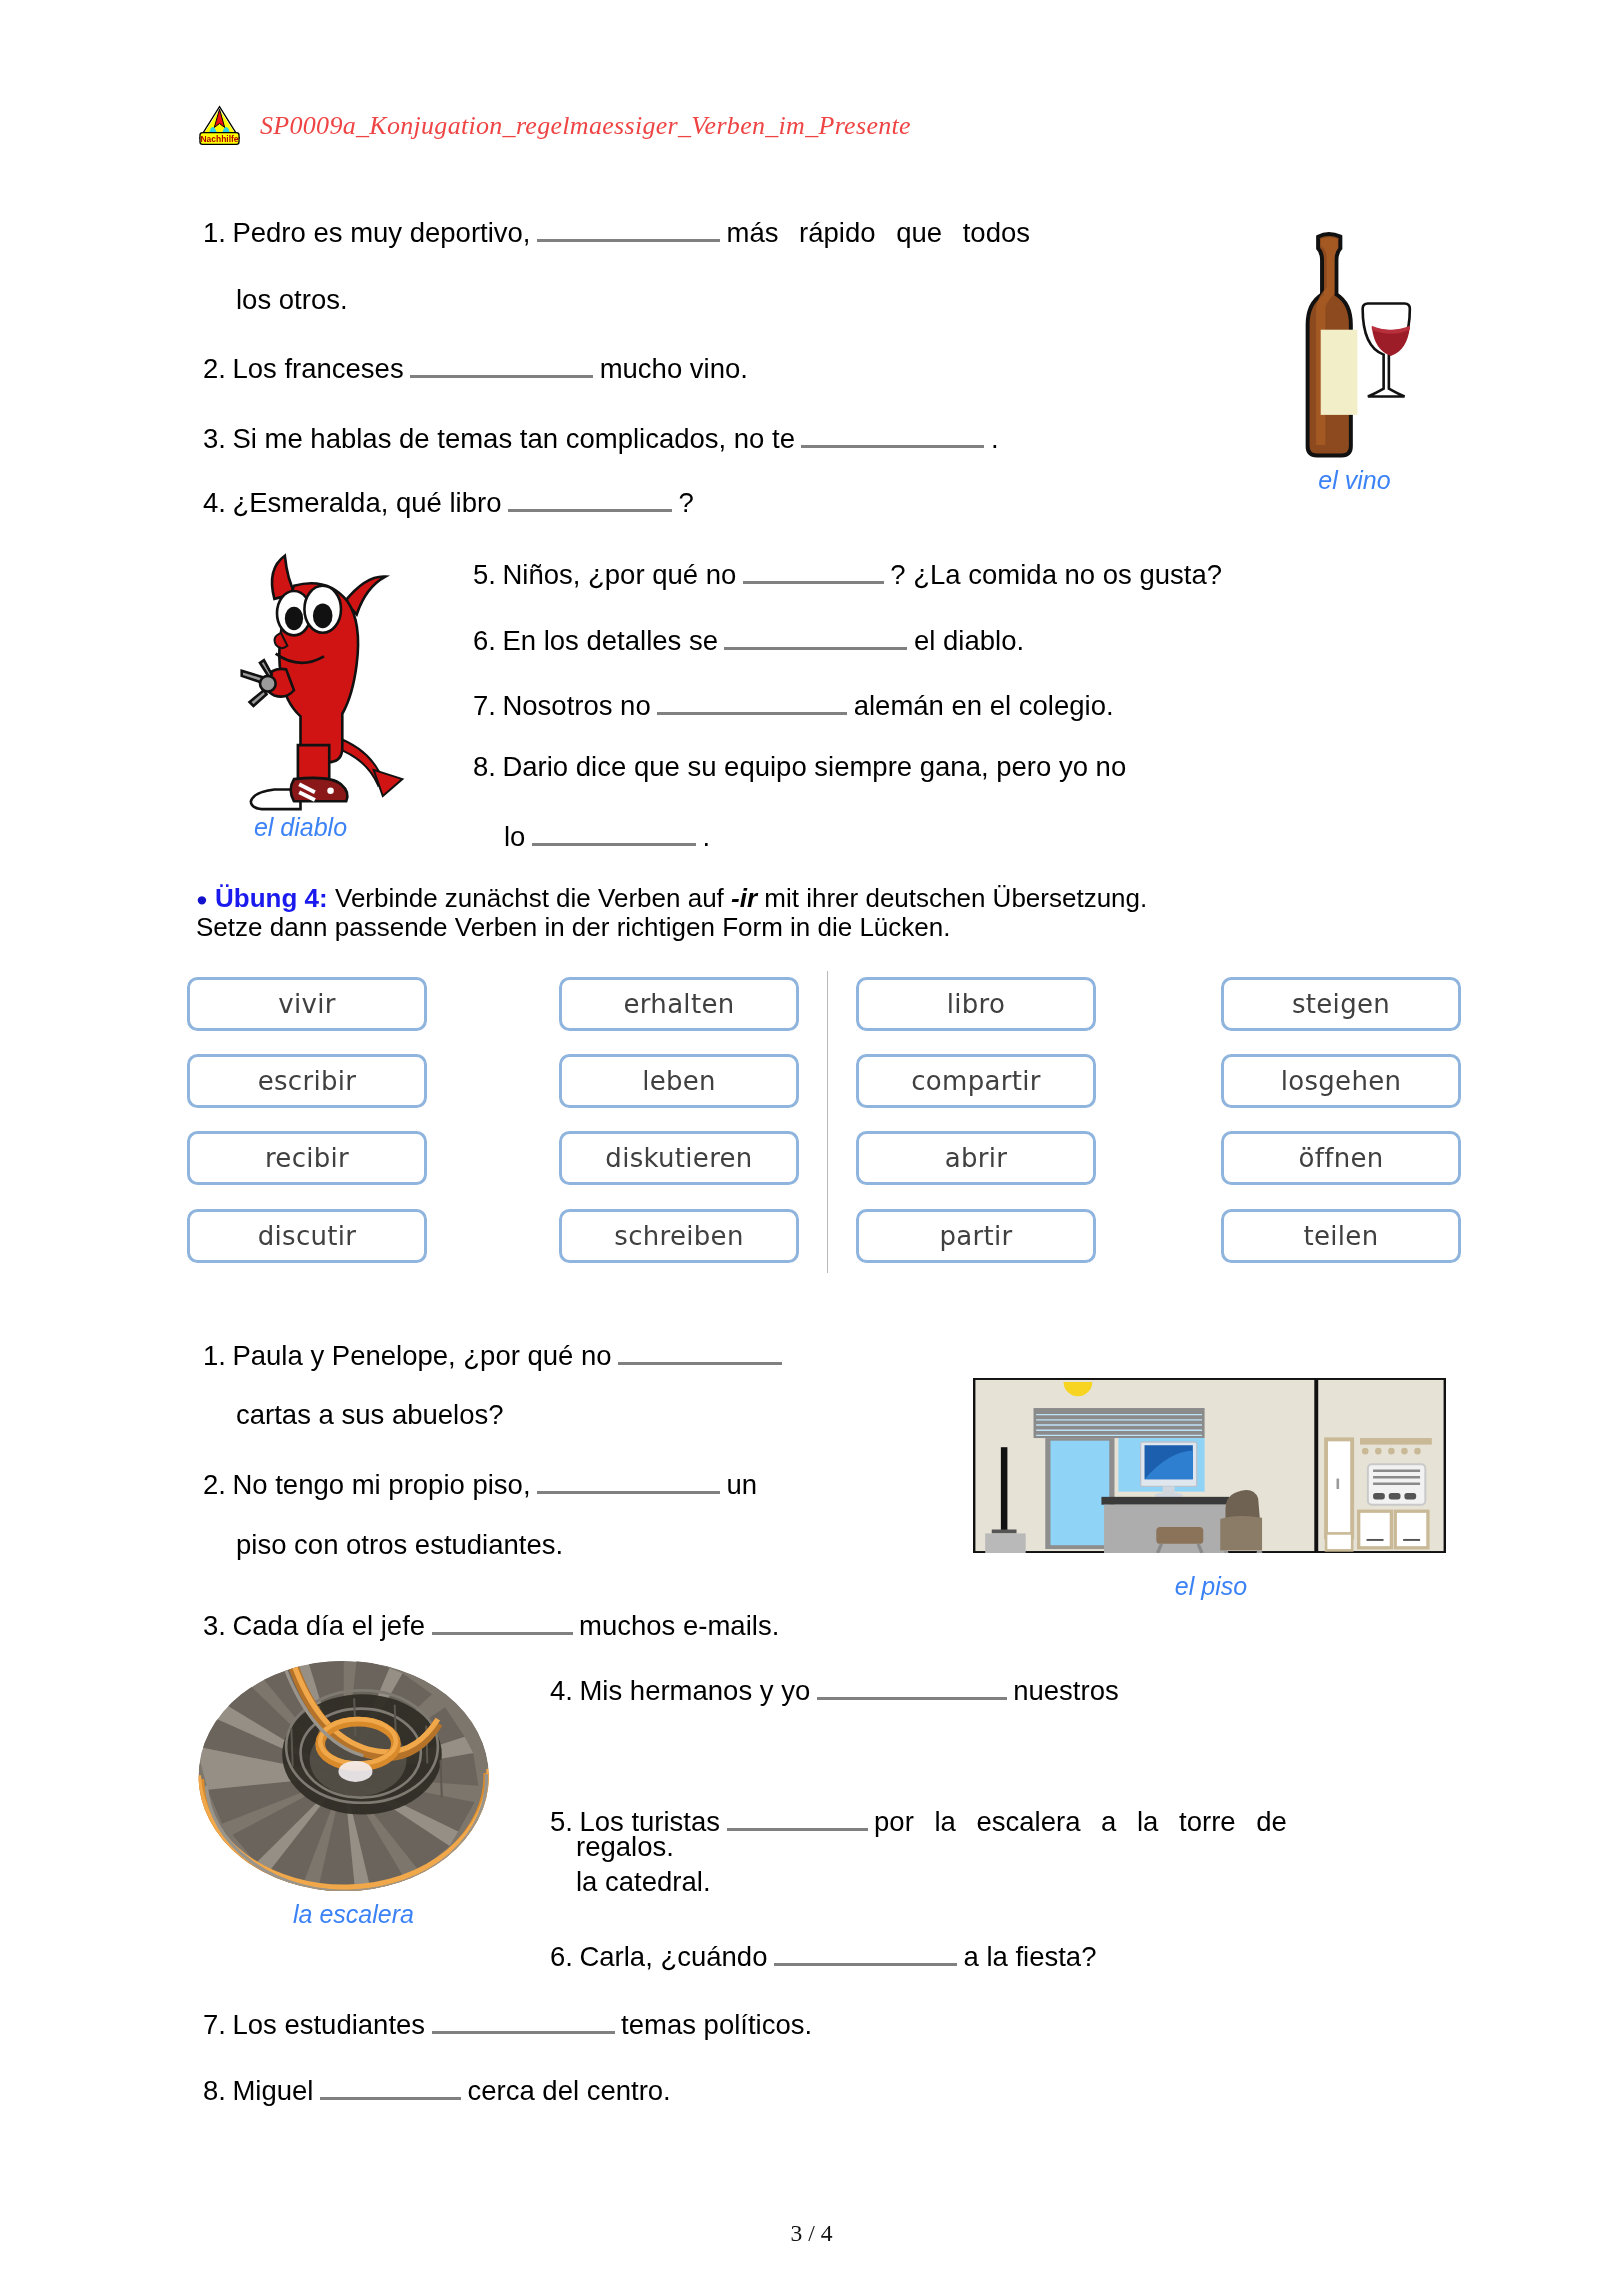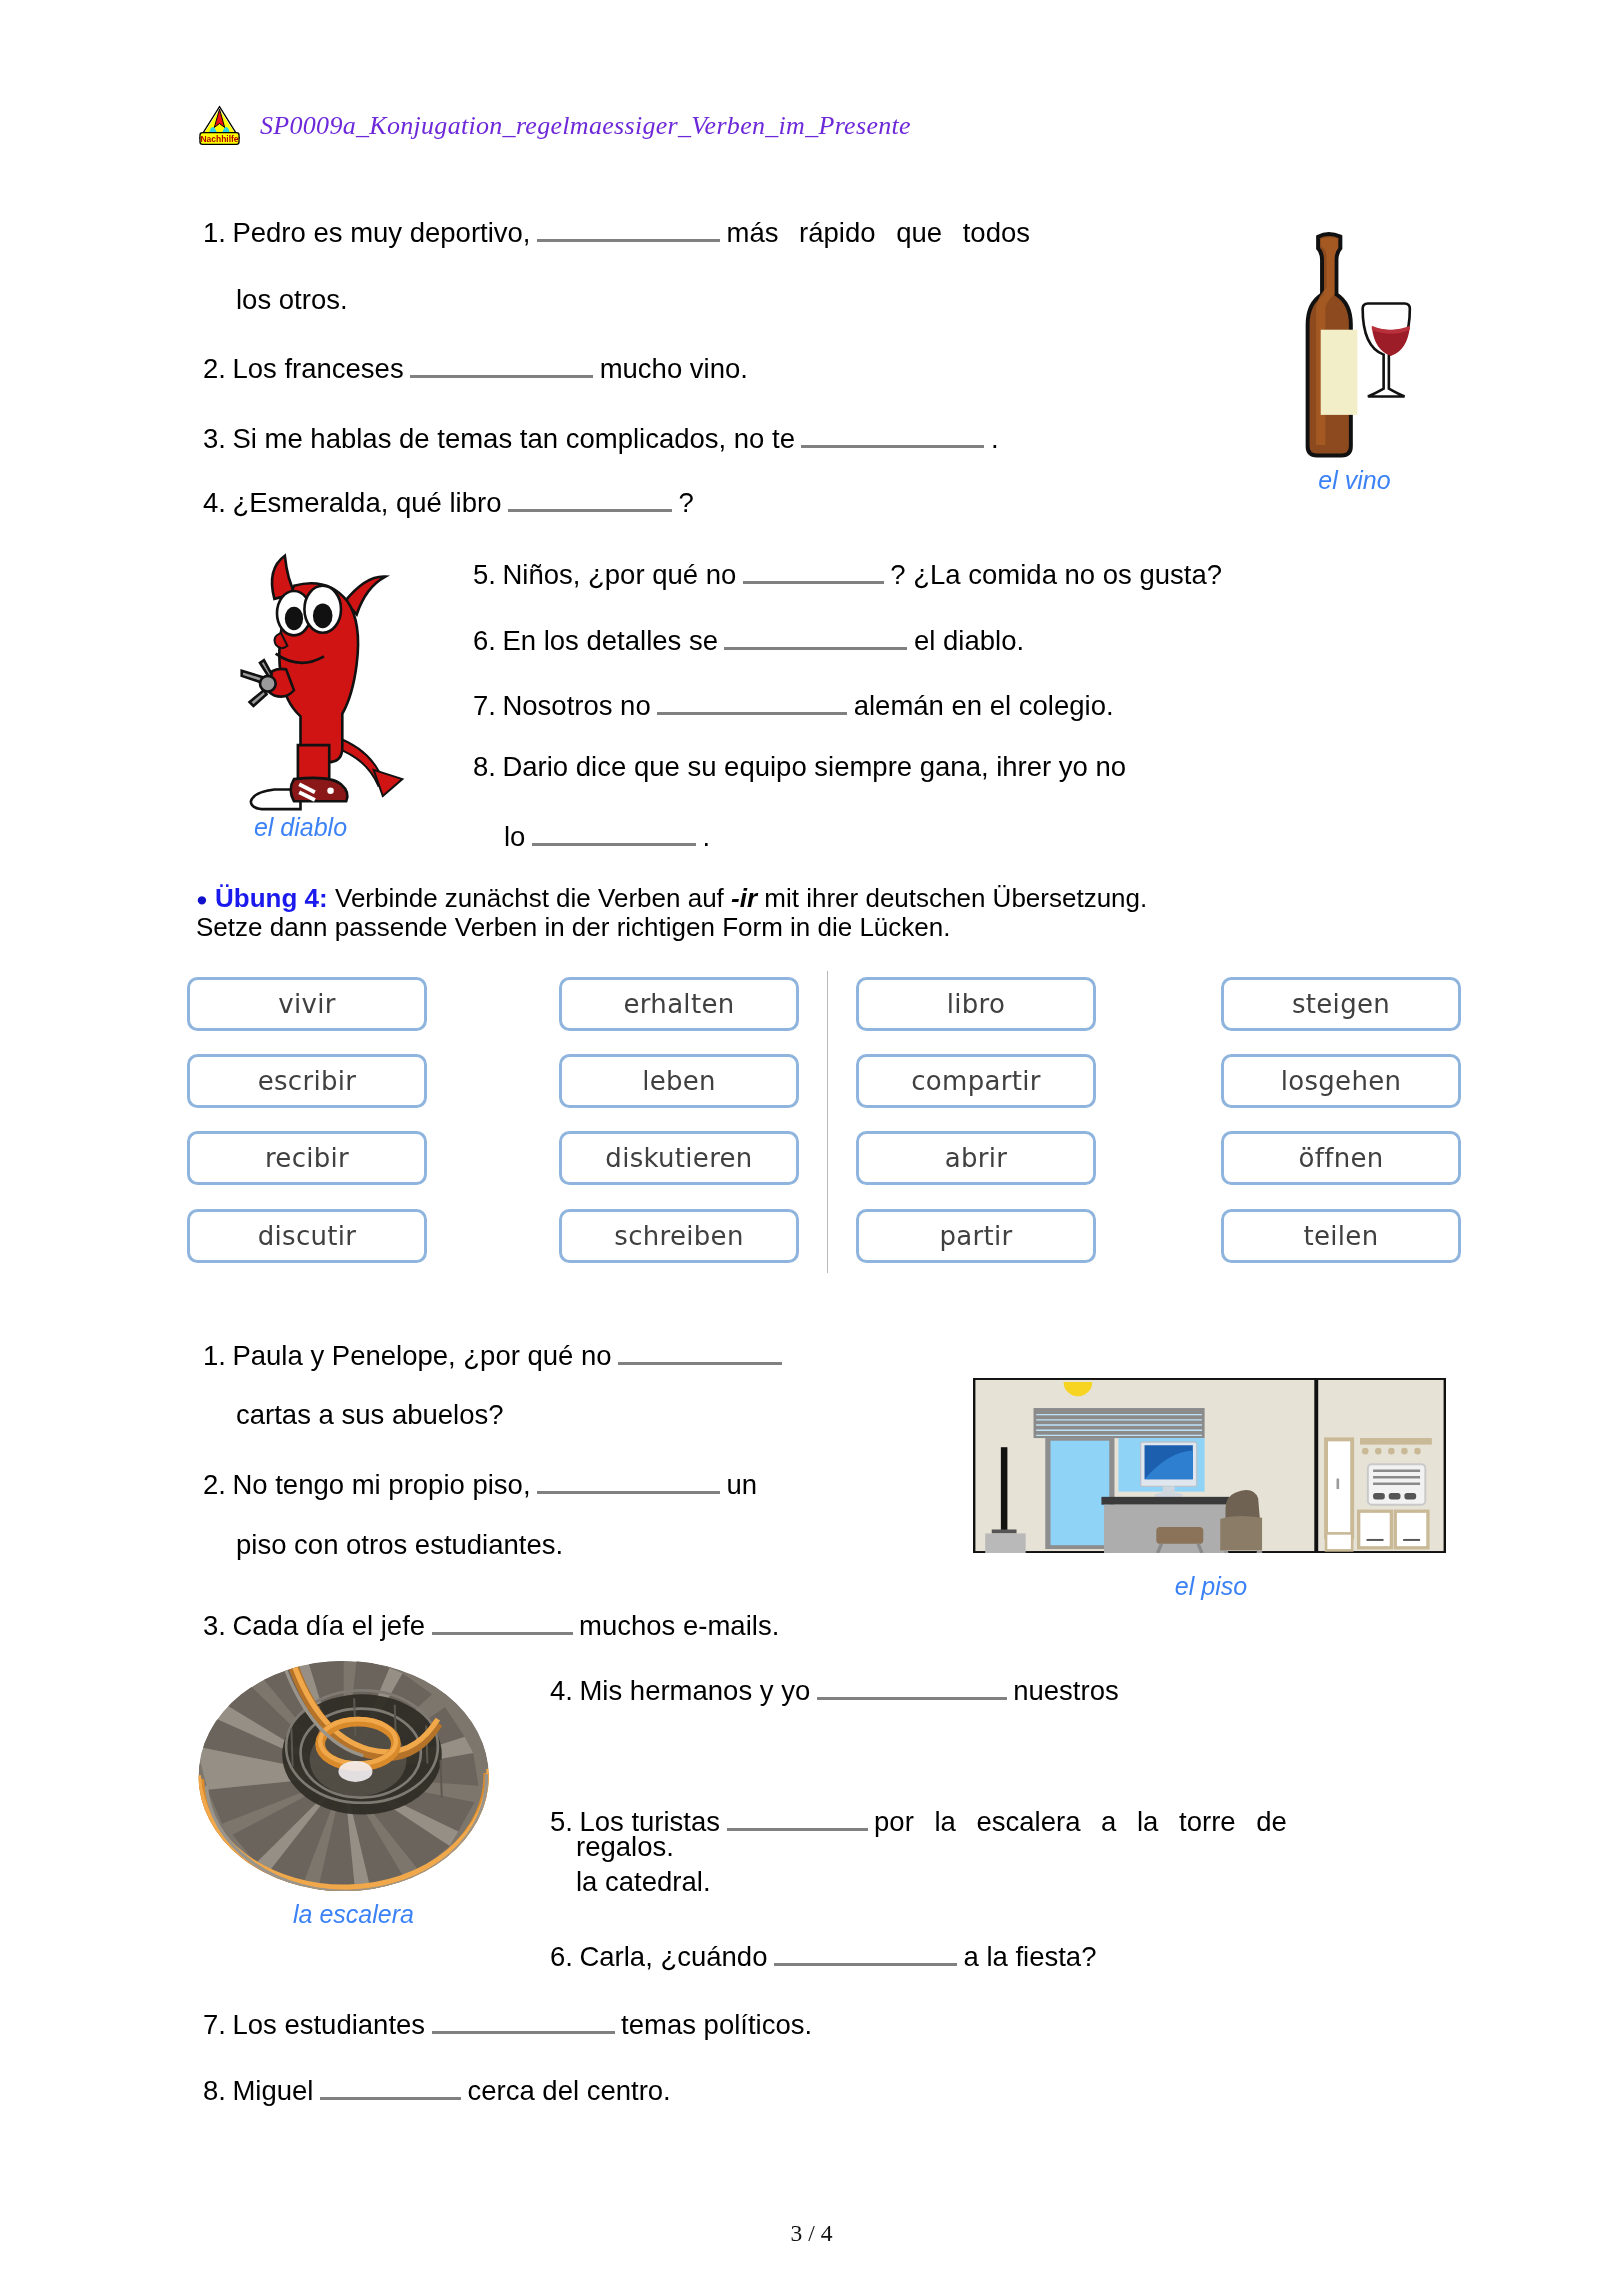--- a/index.html
+++ b/index.html
@@ -9,21 +9,21 @@
     font-family:"Liberation Sans","DejaVu Sans",sans-serif;
     color:#000000;
   }
   .page{position:absolute;inset:0;width:1623px;height:2295px;background:#fff;margin-top:44px;}
 
   
   .header{position:absolute;left:196px;top:60px;display:flex;align-items:center;gap:17px;}
   .logo{width:47px;height:43px;position:relative;flex:0 0 auto;}
   .doc-title{
     font-family:"Liberation Serif","DejaVu Serif",serif;
-    font-style:italic;font-size:26px;letter-spacing:0.3px;white-space:nowrap;color:#6d28d9;
+    font-style:italic;font-size:26px;letter-spacing:0.3px;white-space:nowrap;color:#ef4444;
   }
 
   
   .q{
     font-family:"Liberation Sans","DejaVu Sans",sans-serif;
     font-size:27.5px;line-height:1.0;color:#000;
     font-stretch:condensed;
     white-space:nowrap;
   }
   .qline{position:absolute;display:flex;align-items:baseline;white-space:nowrap;}
@@ -134,21 +134,21 @@
 
   <div class="qline q" style="left:473px;top:643px;">
     <span class="num">7.</span>
     <span>Nosotros no</span>
     <span class="blank" style="width:190px;"></span>
     <span>alemán en el colegio.</span>
   </div>
 
   <div class="qline q" style="left:473px;top:709px;">
     <span class="num">8.</span>
-    <span>Dario dice que su equipo siempre gana, ihrer yo no</span>
+    <span>Dario dice que su equipo siempre gana, pero yo no</span>
   </div>
   <div class="qline q" style="left:504px;top:774px;">
     <span>lo</span>
     <span class="blank" style="width:164px;"></span>
     <span>.</span>
   </div>
 
   <div class="art" style="left:1280px;top:173px;width:164px;height:249px;">
     <svg width="164" height="249" viewBox="0 0 250 380">
 

